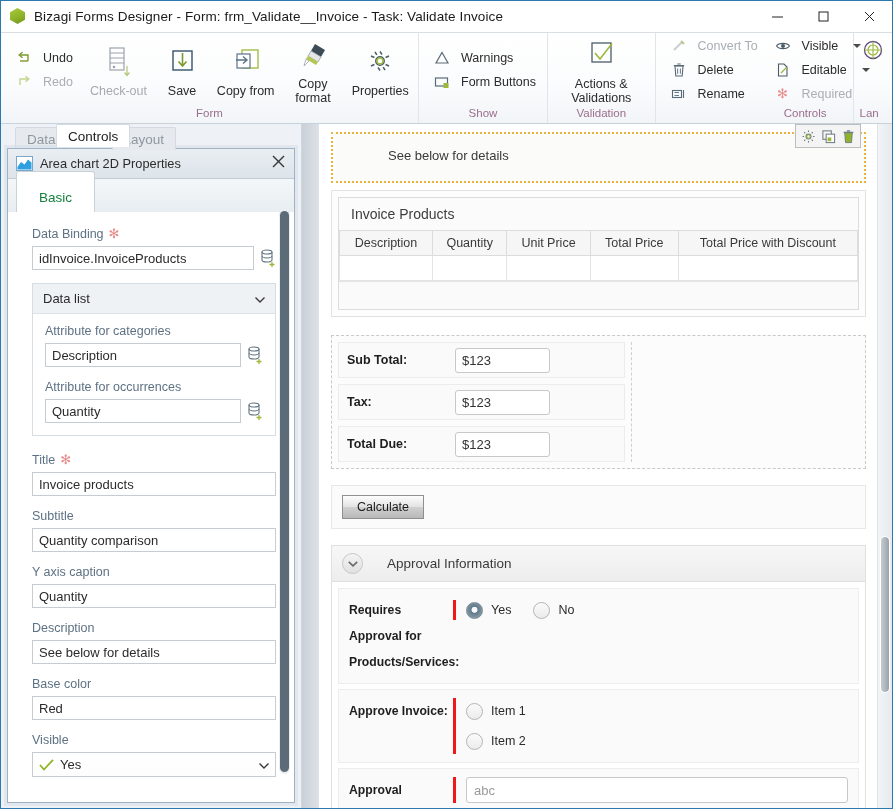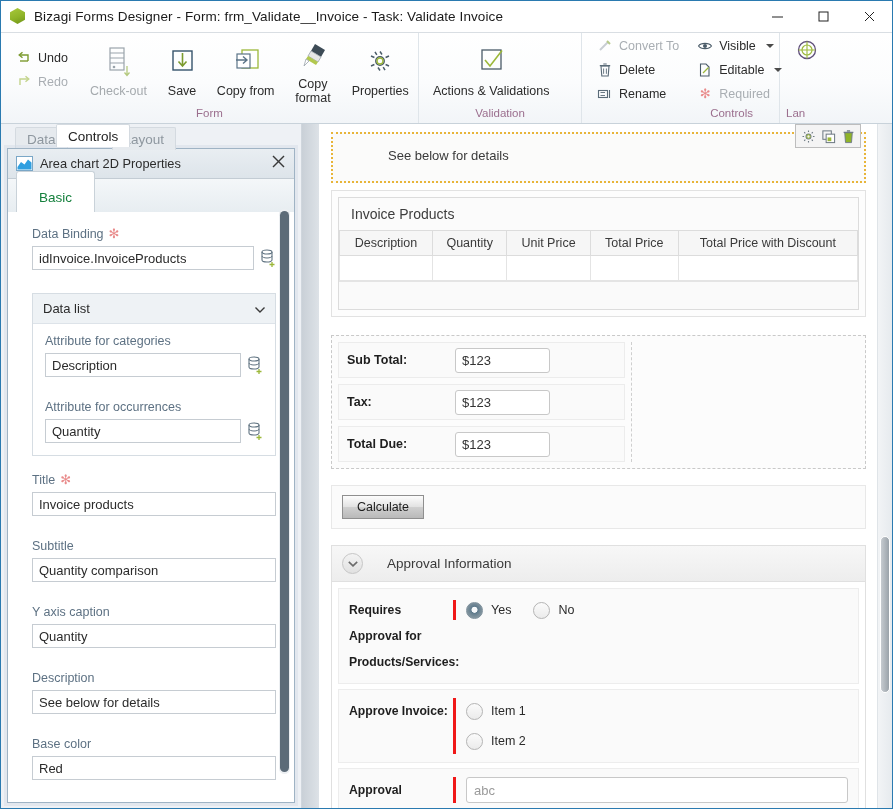--- a/index.html
+++ b/index.html
@@ -79,21 +79,21 @@
   }
   .rgroup-label {
     text-align: center;
     font-size: 11.5px;
     color: #9b6f8e;
     height: 17px;
     line-height: 15px;
   }
   .small-cmds { display: flex; flex-direction: column; justify-content: center; gap: 6px; padding: 0 6px;}
   .scmd {
-    display: flex; align-items: center; gap: 6px;
+    display: flex; align-items: center; gap: 11px;
     font-size: 12.5px; color: #2b2b2b;
     white-space: nowrap;
     padding: 1px 3px;
   }
   .scmd.disabled { color: #a9aeb3; }
   .scmd .ic { width: 16px; height: 16px; flex: none; display:block;}
   .bigcmd {
     width: 74px;
     display: flex; flex-direction: column; align-items: center;
     justify-content: flex-start;
@@ -189,21 +189,21 @@
     background: #fff;
     padding: 0 0 0 0;
   }
   .prop-inner { padding: 14px 18px 10px 24px; }
   .fld-label {
     font-size: 12.5px;
     color: #5d7183;
     margin-bottom: 5px;
     display: flex; align-items: center; gap: 5px;
   }
-  .fld-row { display: flex; align-items: center; gap: 6px; margin-bottom: 23px; }
+  .fld-row { display: flex; align-items: center; gap: 6px; margin-bottom: 13px; }
   .txtin {
     flex: 1;
     height: 24px;
     border: 1px solid #c6ccd2;
     background: #fff;
     font-size: 13px;
     color: #2b2b2b;
     padding: 0 6px;
     box-sizing: border-box;
     font-family: "Liberation Sans", sans-serif;
@@ -551,20 +551,40 @@
               </g>
               <circle cx="17" cy="15" r="3" fill="none" stroke="#9cb83a" stroke-width="1.4"></circle>
             </svg>
           </div>
           <span>Properties</span>
         </div>
       </div>
       <div class="rgroup-label">Form</div>
     </div>
 
+    <div class="rgroup" style="width:116px;">
+      <div class="rgroup-body">
+        <div class="small-cmds">
+          <div class="scmd">
+            <svg class="ic" viewBox="0 0 16 16">
+              <path d="M8 2.5 L14 13 H2 Z" fill="none" stroke="#5a6b78" stroke-width="1.2"></path>
+            </svg>
+            <span>Warnings</span>
+          </div>
+          <div class="scmd">
+            <svg class="ic" viewBox="0 0 16 16">
+              <rect x="1.5" y="4" width="12" height="8" fill="none" stroke="#5a6b78" stroke-width="1.2"></rect>
+              <rect x="9.5" y="9" width="5" height="5" fill="#9cb83a"></rect>
+            </svg>
+            <span>Form Buttons</span>
+          </div>
+        </div>
+      </div>
+      <div class="rgroup-label">Show</div>
+    </div>
 
     <div class="rgroup" style="width:150px;">
       <div class="rgroup-body">
         <div class="bigcmd wide">
           <div class="bic">
             <svg width="34" height="34" viewBox="0 0 34 34">
               <rect x="8" y="4" width="19" height="19" fill="none" stroke="#4a5b68" stroke-width="1.3"></rect>
               <path d="M11 14 L16 20 L28 4.5" fill="none" stroke="#9cb83a" stroke-width="1.6"></path>
             </svg>
           </div>

